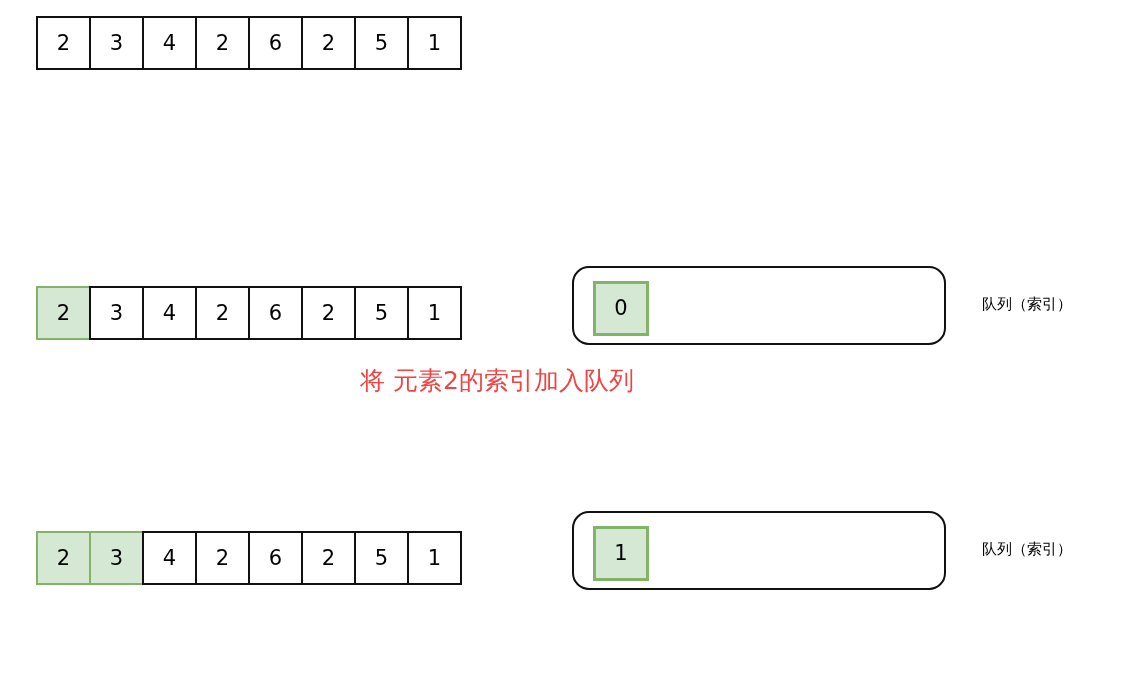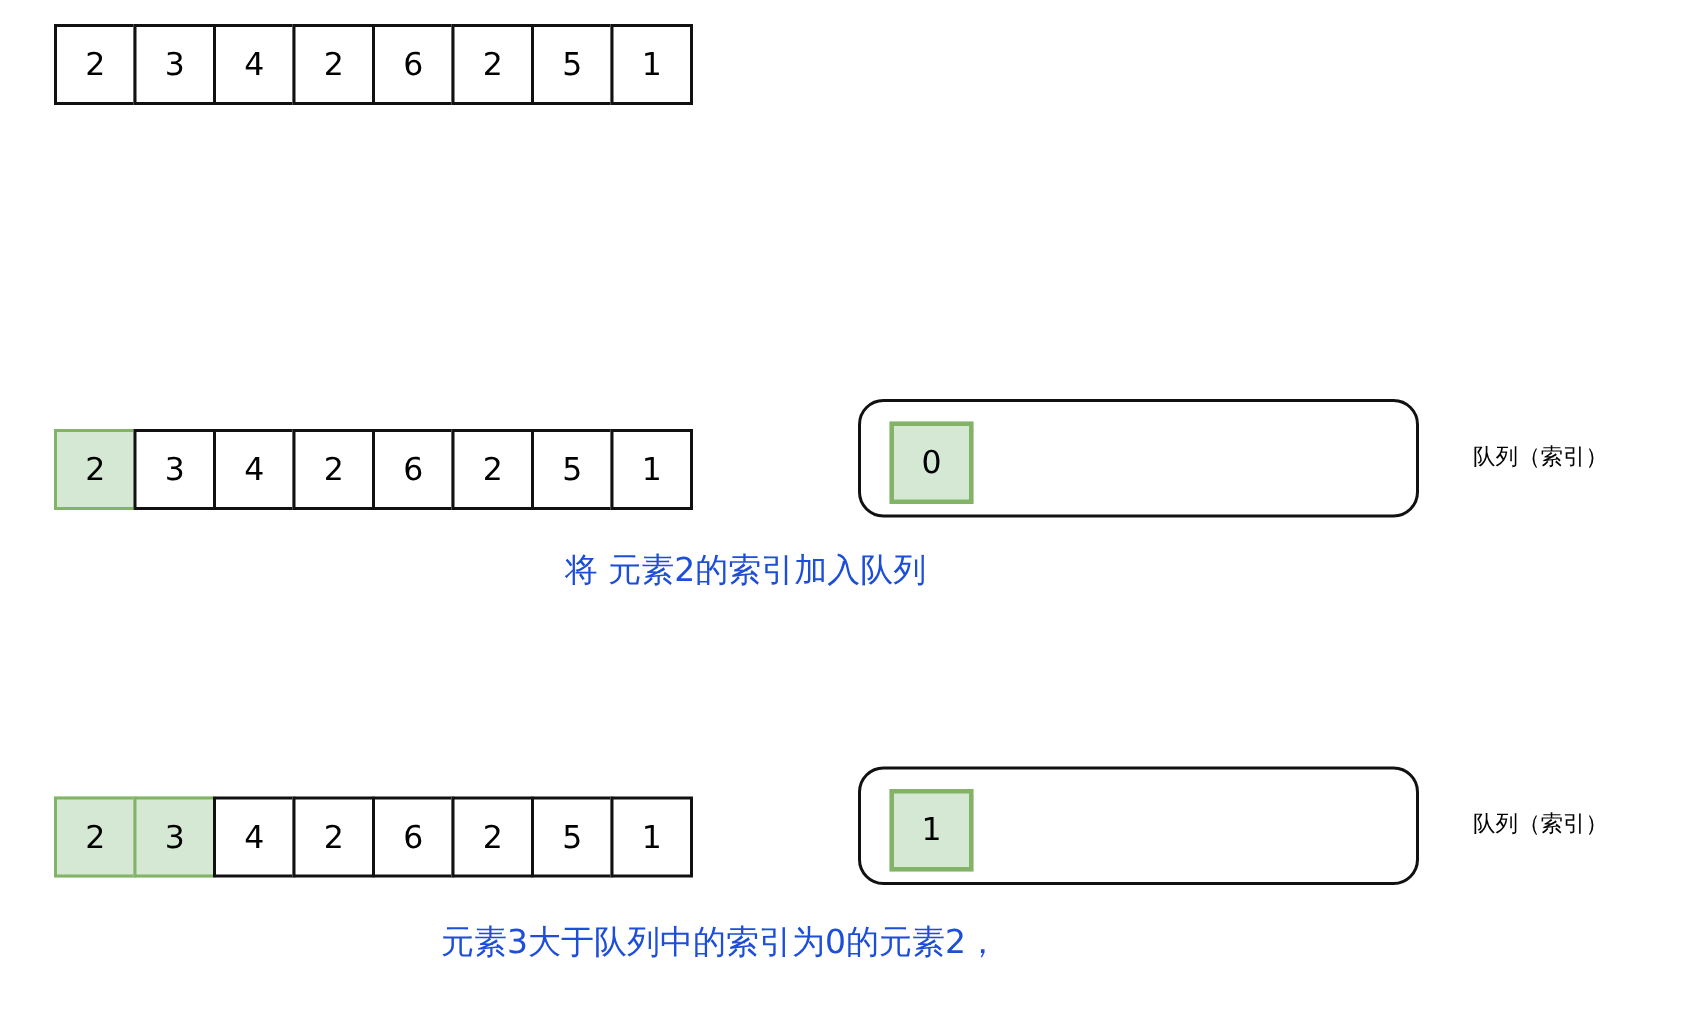--- a/index.html
+++ b/index.html
@@ -90,26 +90,26 @@
   .side-label {
     position: absolute;
     font-size: 15px;
     line-height: 1.2;
     white-space: nowrap;
     font-family: "DejaVu Sans", "Liberation Sans", sans-serif;
     color: #000000;
   }
   .caption {
     position: absolute;
-    font-size: 22px;
+    font-size: 25px;
     line-height: 26px;
     text-align: center;
     white-space: nowrap;
     font-family: "DejaVu Sans", "Liberation Sans", sans-serif;
-    color: #1d4ed8;
+    color: #ef4444;
     transform: translateX(-50%);
   }
   .caption .line {
     display: block;
   }
 </style>
 </head>
 <body>
 
 <div class="stage">
@@ -157,16 +157,15 @@
     <div class="cell plain">1</div>
   </div>
 
   <div class="queue" style="left:572px; top:511px; width:374px; height:79px;">
     <div class="qslot">1</div>
   </div>
 
   <div class="side-label" style="left:982px; top:540px;">队列（索引）</div>
 
   <div class="caption" style="left:480px; top:616px;">
-    <span class="line">元素3大于队列中的索引为0的元素2，</span>
   </div>
 
 </div>
 
 </body></html>

